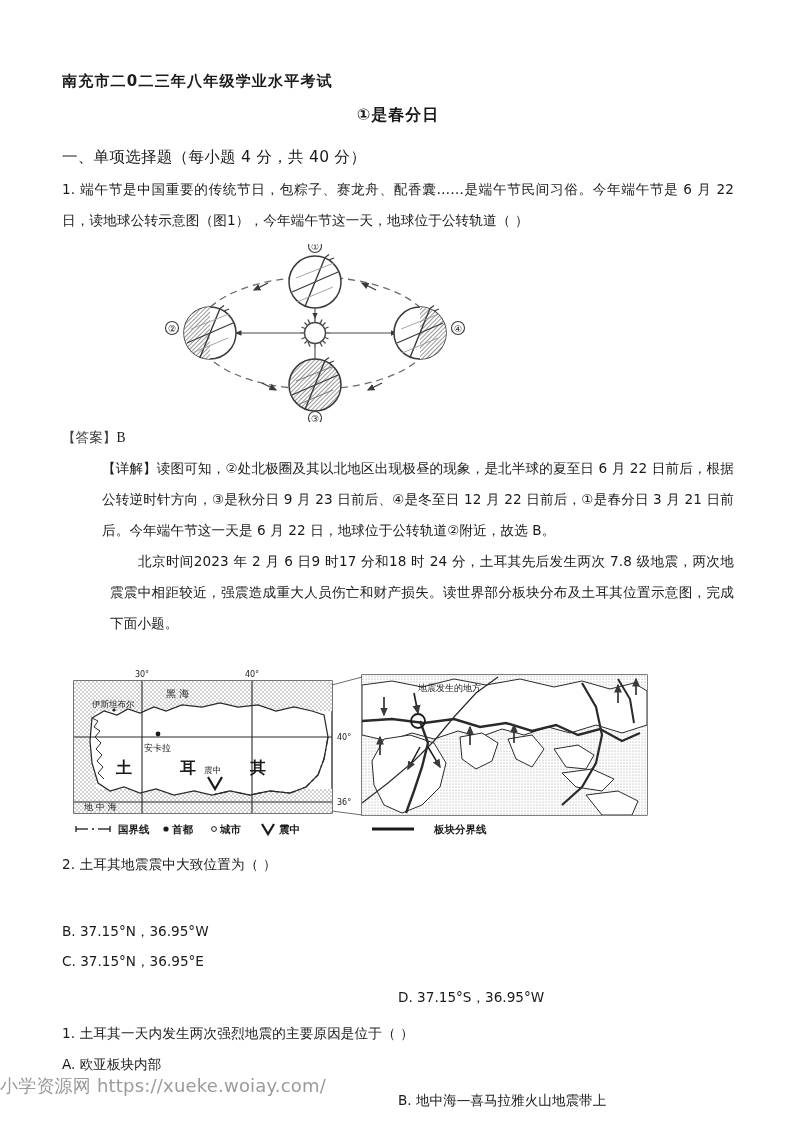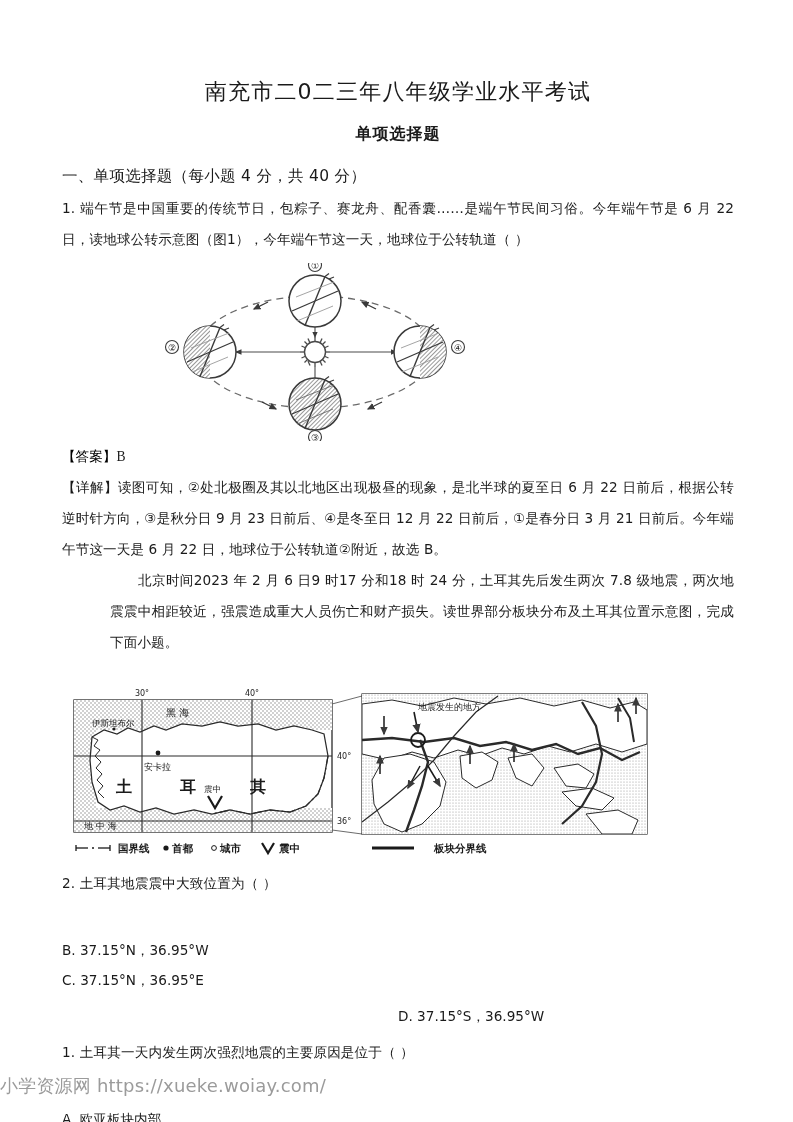--- a/index.html
+++ b/index.html
@@ -24,23 +24,22 @@
   }
   .content {
     position: absolute;
     left: 62px;
     top: 60px;
     width: 672px;
   }
 
   
   .doc-title {
-    text-align: center;
-    font-size: 22px;
-    font-weight: normal;
+    font-size: 15px;
+    font-weight: bold;
     letter-spacing: 1.2px;
     line-height: 1.5;
     font-family: "Liberation Serif", "DejaVu Serif", serif;
   }
   .doc-subtitle {
     text-align: center;
     font-size: 16px;
     font-weight: bold;
     letter-spacing: 1px;
     margin-top: 10px;
@@ -69,23 +68,24 @@
     text-align: justify;
     text-indent: 28px;
     letter-spacing: 0.1px;
     margin-left: 48px;
   }
   .explain {
     font-size: 13.6px;
     line-height: 31px;
     text-align: justify;
     letter-spacing: 0.1px;
+    margin-left: 40px;
   }
   .blue {
-    color: #000000;
+    color: #404040;
   }
 
   
   .opt-row-4 {
     display: flex;
     font-size: 13.6px;
     line-height: 30px;
     margin-top: 4px;
   }
   .opt-row-4 > div { width: 25%; }
@@ -134,21 +134,21 @@
   .cjk { font-family: "DejaVu Sans", "Liberation Sans", sans-serif; }
   .mapfont { font-family: "DejaVu Sans", "Liberation Sans", sans-serif; }
 </style>
 </head>
 <body>
 
 <div class="page">
   <div class="content">
 
     <h1 class="doc-title cjk">南充市二0二三年八年级学业水平考试</h1>
-    <h2 class="doc-subtitle cjk">单项选择题</h2>
+    <h2 class="doc-subtitle cjk">①是春分日</h2>
 
     <div class="section-heading cjk">一、单项选择题（每小题 4 分，共 40 分）</div>
 
     <div class="qtext cjk">1. 端午节是中国重要的传统节日，包粽子、赛龙舟、配香囊……是端午节民间习俗。今年端午节是 6 月 22 日，读地球公转示意图（图1），今年端午节这一天，地球位于公转轨道（    ）</div>
 
     <div class="fig-orbit">
       <svg width="330" height="178" viewBox="0 0 330 178">
         <defs>
           <pattern id="hatch" width="3" height="3" patternUnits="userSpaceOnUse" patternTransform="rotate(45)">
             <rect width="3" height="3" fill="#ffffff"></rect>
@@ -411,18 +411,19 @@
       <div>B. 37.15°N，36.95°W</div>
     </div>
     <div class="opt-row-2 cjk">
       <div>C. 37.15°N，36.95°E</div>
       <div>D. 37.15°S，36.95°W</div>
     </div>
 
     <div class="qtext cjk">1. 土耳其一天内发生两次强烈地震的主要原因是位于（    ）</div>
     <div class="opt-row-2 cjk">
       <div>A. 欧亚板块内部</div>
+      <div>B. 地中海—喜马拉雅火山地震带上</div>
     </div>
 
   </div>
 
   <div class="footer">小学资源网 https://xueke.woiay.com/</div>
 </div>
 
 </body></html>

